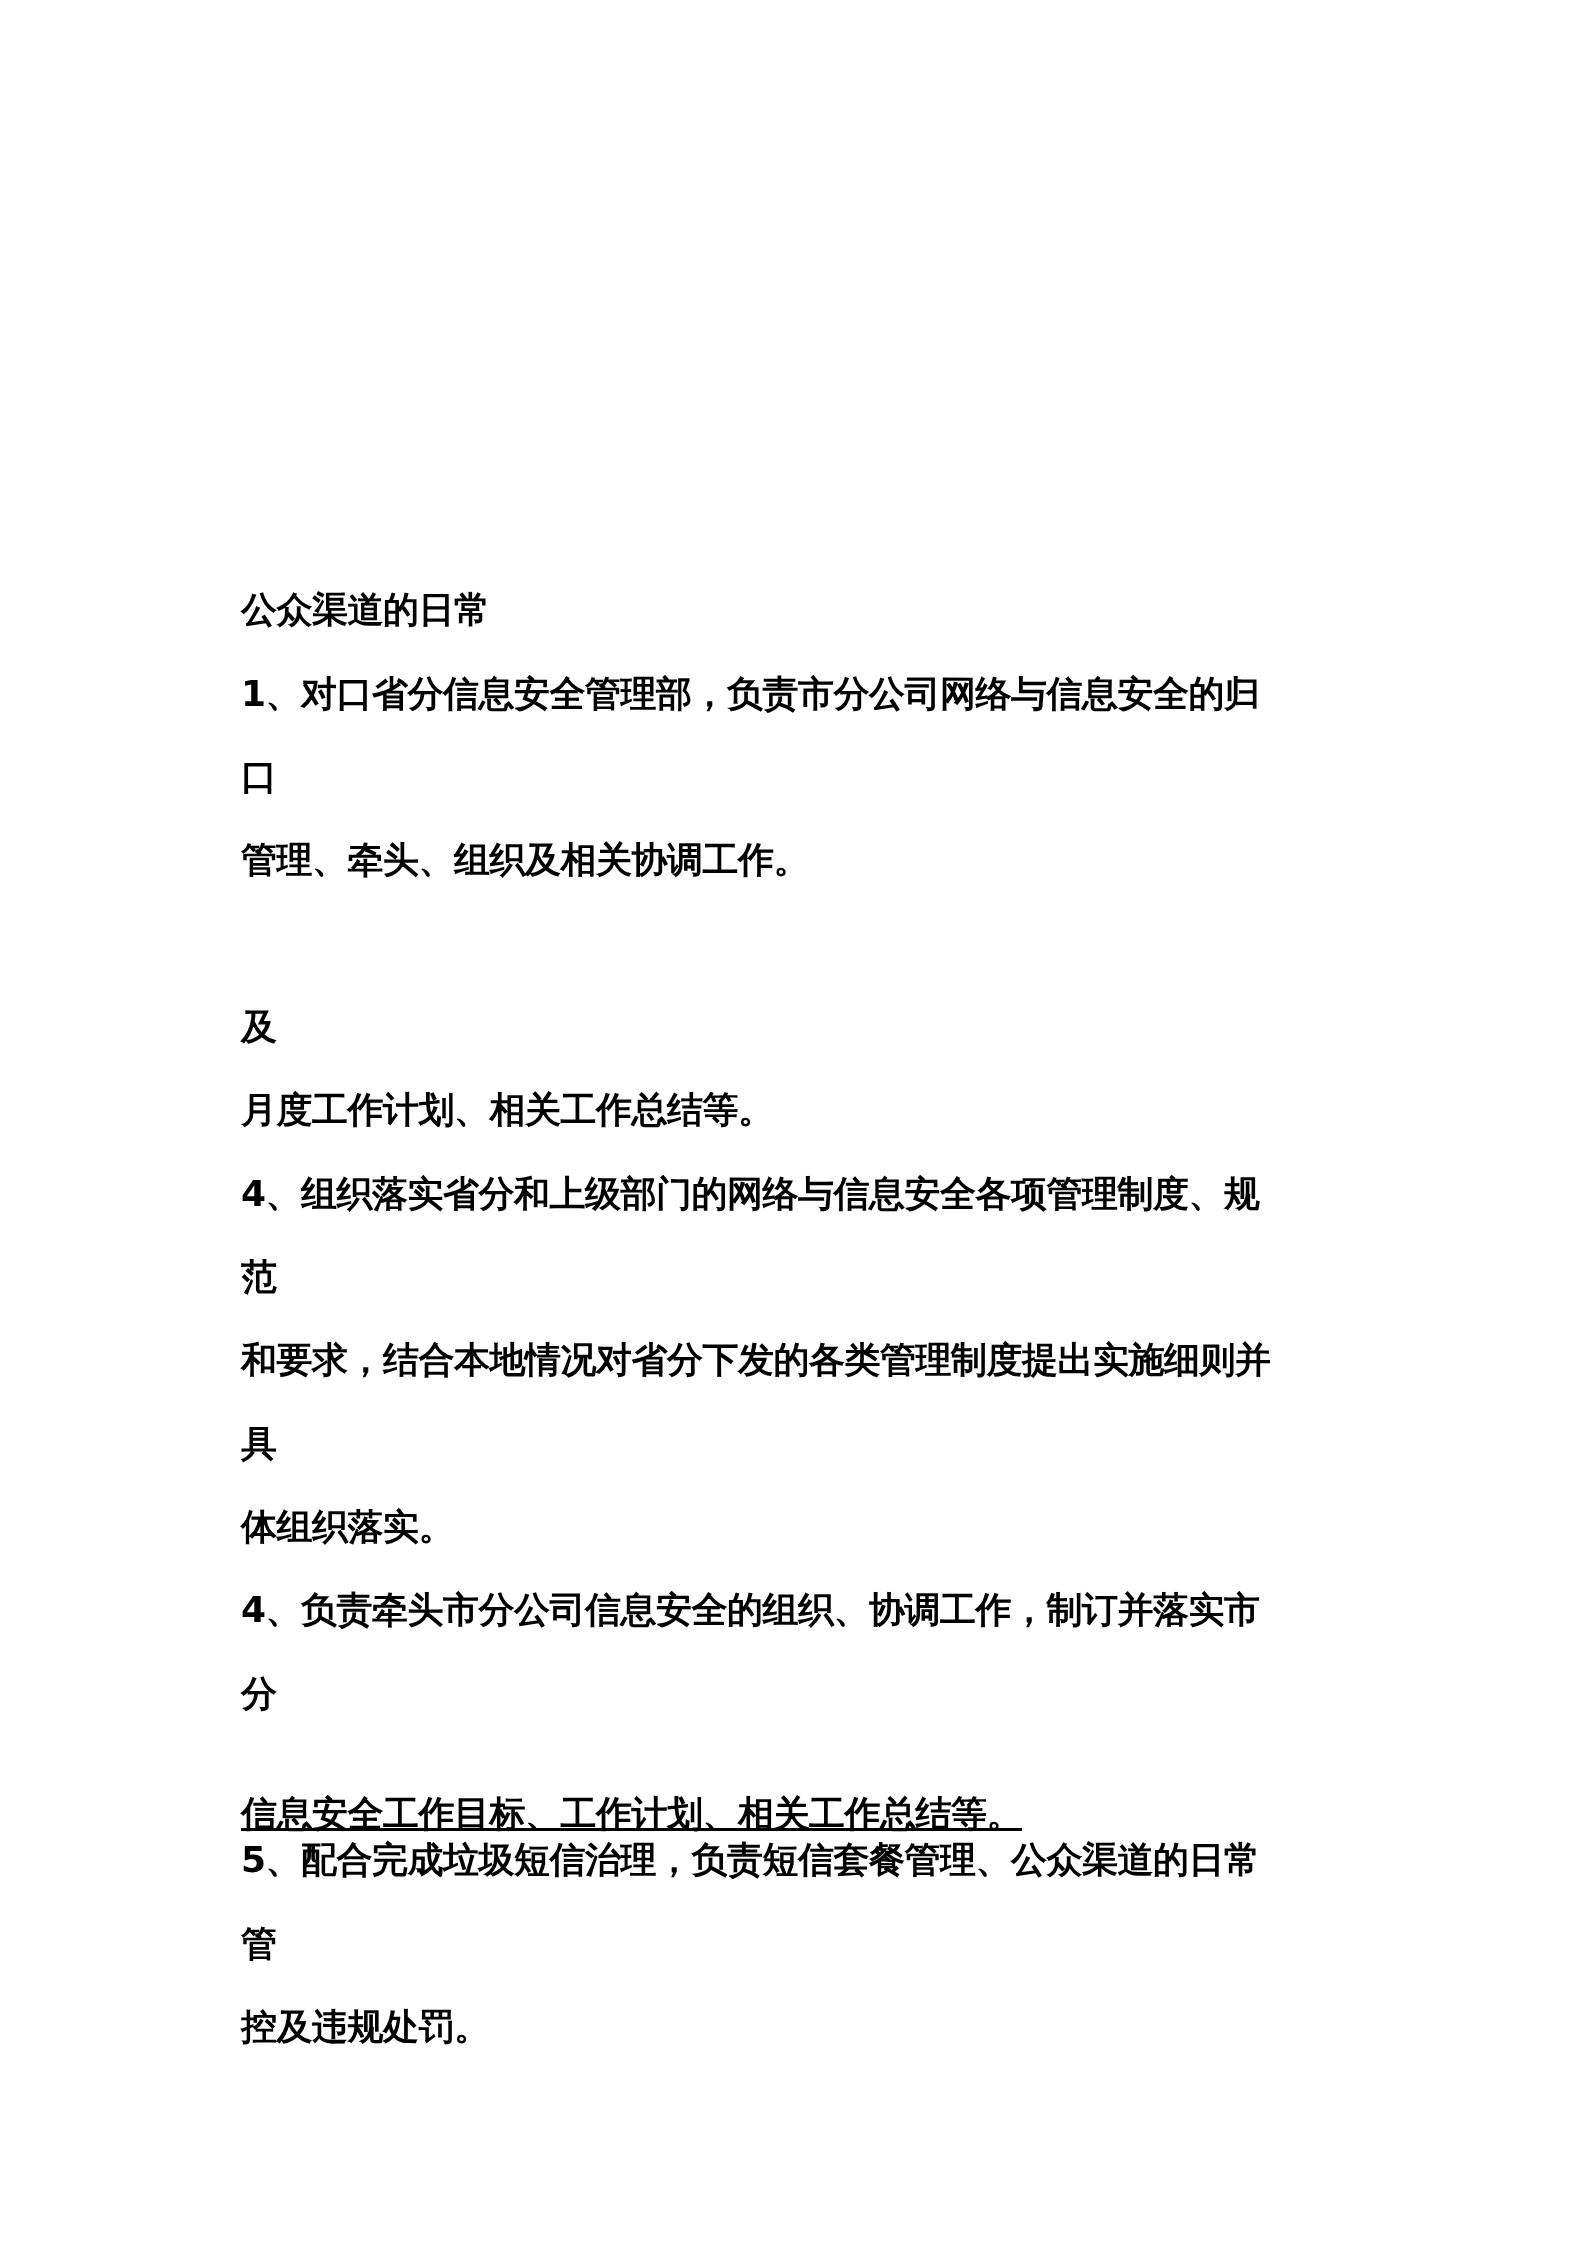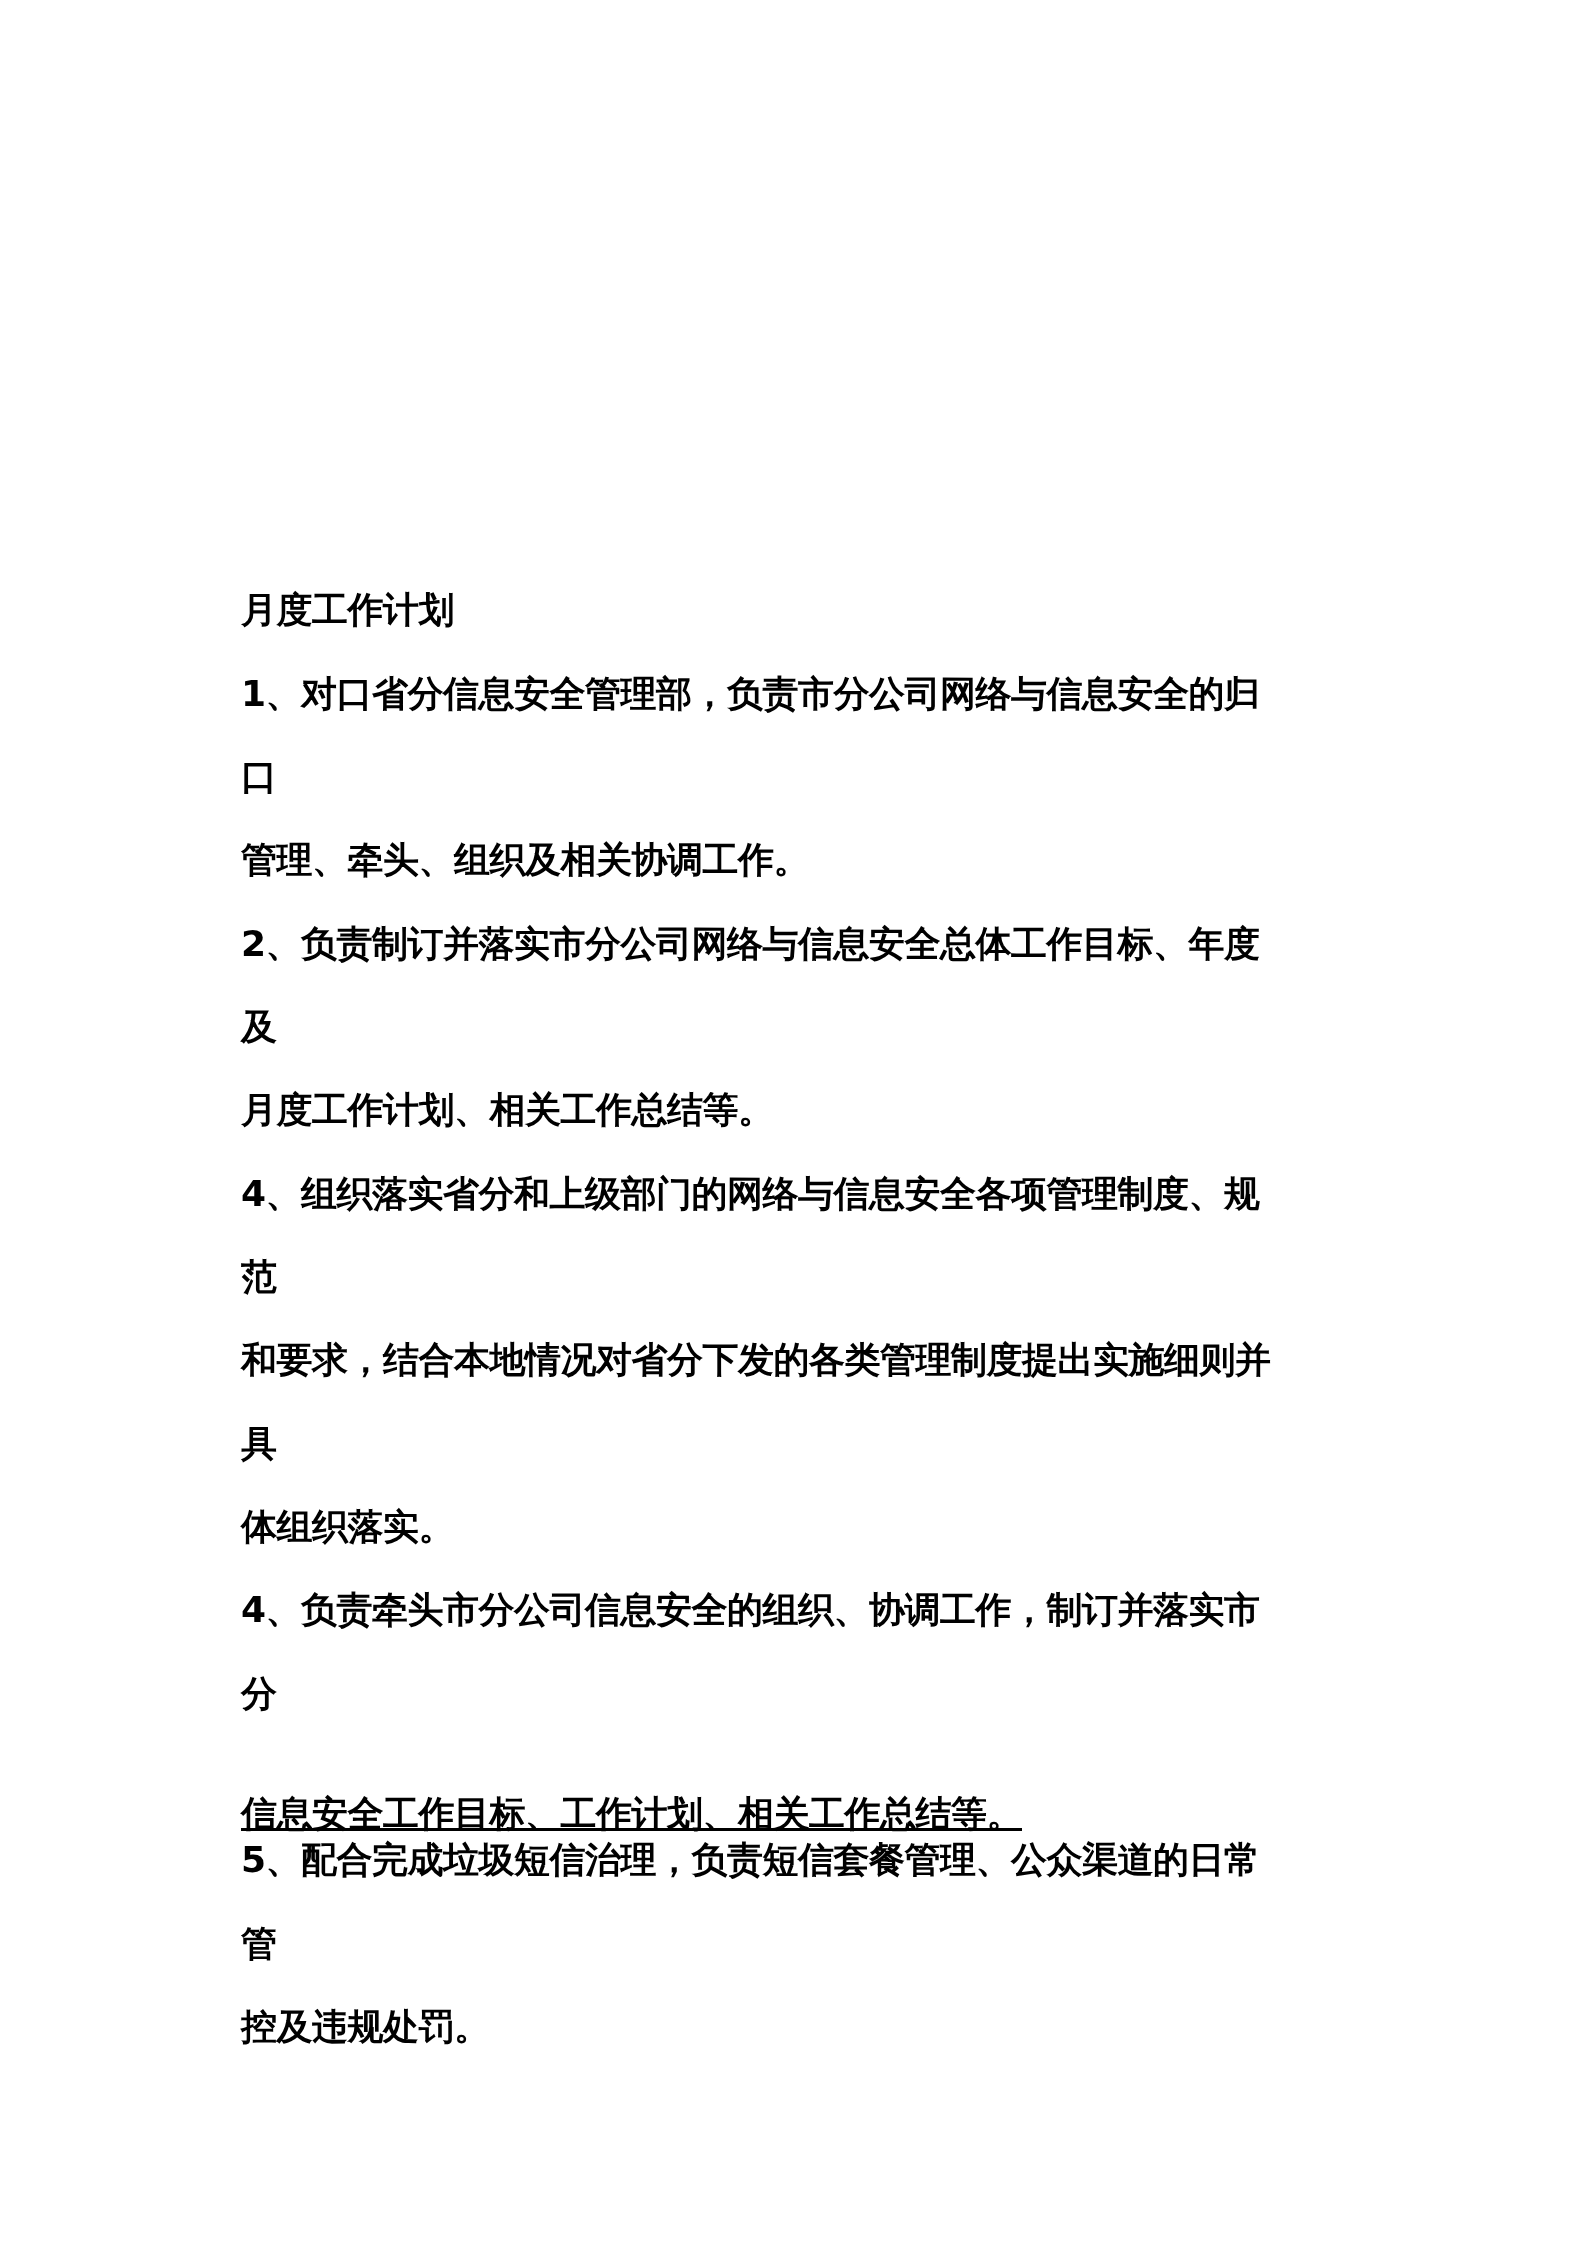--- a/index.html
+++ b/index.html
@@ -40,27 +40,26 @@
       font-weight: bold;
       white-space: nowrap;
       letter-spacing: -0.5px;
     }
   </style>
 </head>
 <body>
 
 <div class="page">
 
-  <div class="line" style="top:588px;">月度工作计划</div>
+  <div class="line" style="top:588px;">公众渠道的日常</div>
 
   <div class="line" style="top:672px;">1、对口省分信息安全管理部，负责市分公司网络与信息安全的归</div>
   <div class="line" style="top:755px;">口</div>
   <div class="line" style="top:838px;text-align:center;">管理、牵头、组织及相关协调工作。</div>
 
-  <div class="line" style="top:922px;">2、负责制订并落实市分公司网络与信息安全总体工作目标、年度</div>
   <div class="line" style="top:1005px;">及</div>
   <div class="line" style="top:1088px;">月度工作计划、相关工作总结等。</div>
 
   <div class="line" style="top:1172px;">4、组织落实省分和上级部门的网络与信息安全各项管理制度、规</div>
   <div class="line" style="top:1255px;">范</div>
   <div class="line" style="top:1338px;">和要求，结合本地情况对省分下发的各类管理制度提出实施细则并</div>
   <div class="line" style="top:1422px;">具</div>
   <div class="line" style="top:1505px;">体组织落实。</div>
 
   <div class="line" style="top:1588px;">4、负责牵头市分公司信息安全的组织、协调工作，制订并落实市</div>

